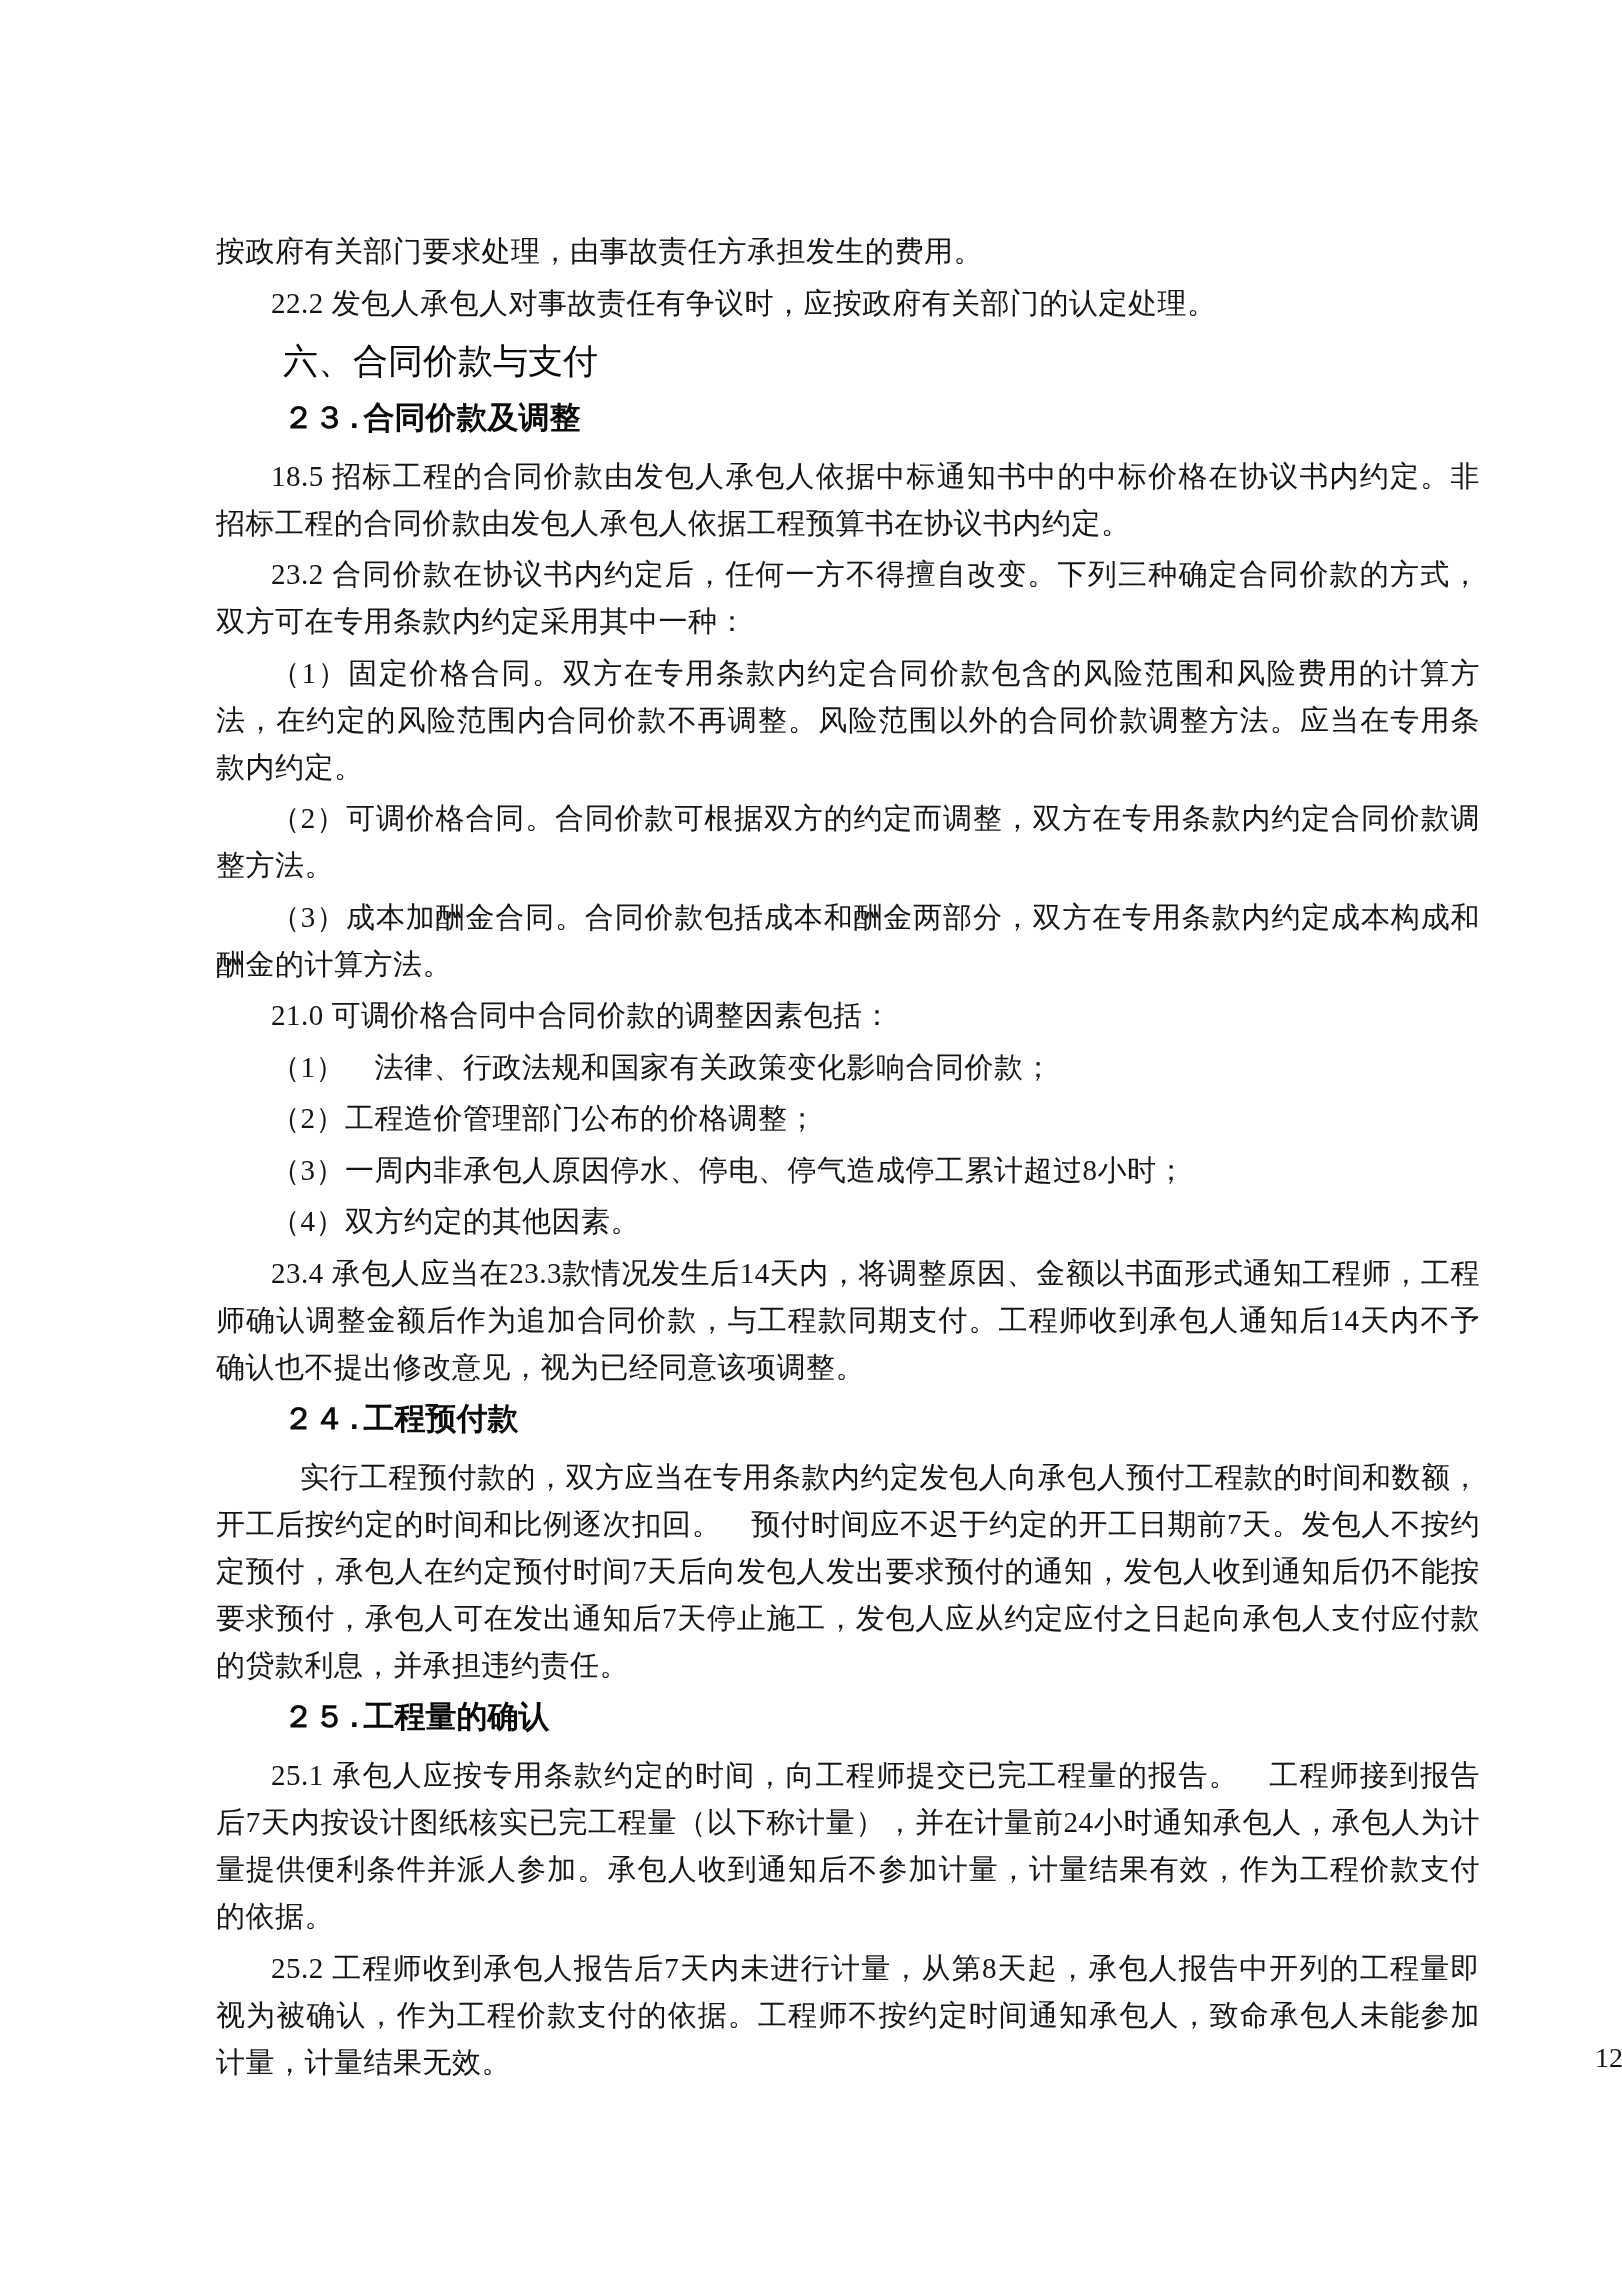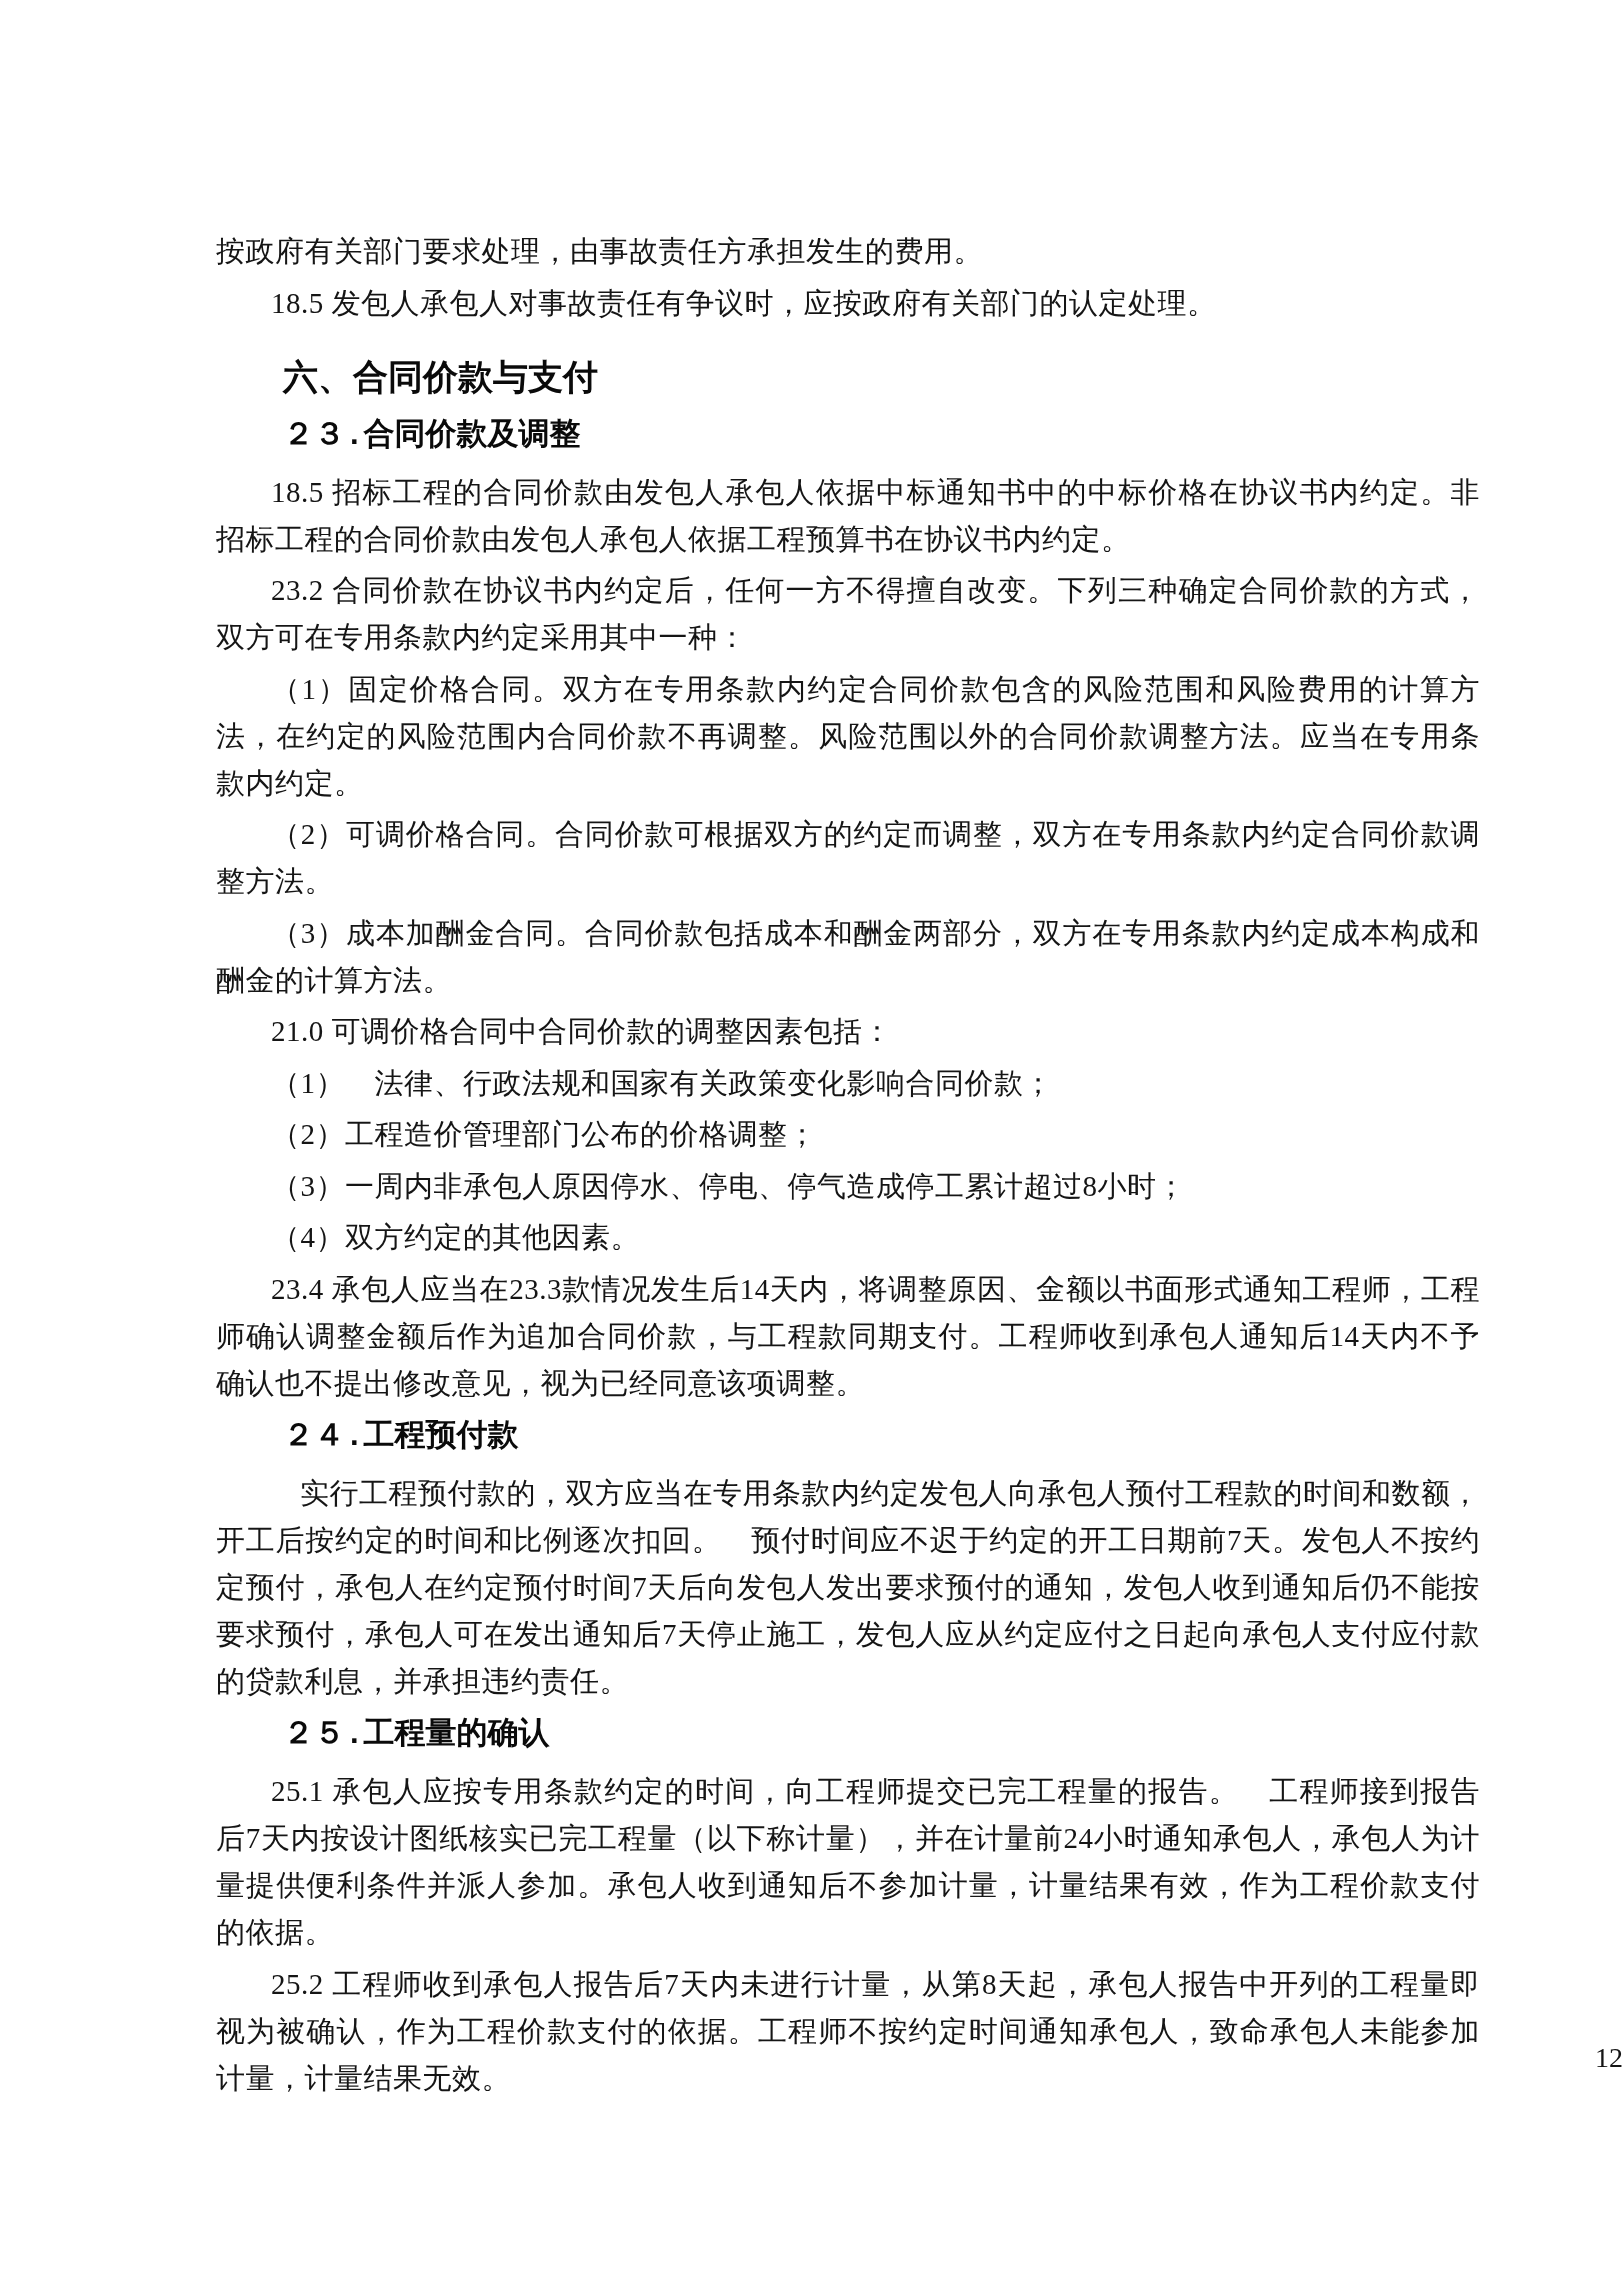--- a/index.html
+++ b/index.html
@@ -27,24 +27,24 @@
     margin: 0 0 4.5px 0;
     font-size: 29px;
     line-height: 47px;
     text-align: justify;
     text-justify: inter-ideograph;
     letter-spacing: 0.5px;
   }
   .content p.indent { text-indent: 55px; }
   .content p.indent3 { text-indent: 84px; }
   .content h1 {
-    margin: 24px 0 11px 0;
+    margin: 8px 0 11px 0;
     padding-left: 67px;
     font-family: "Liberation Sans", "DejaVu Sans", sans-serif;
-    font-weight: bold;
+    font-weight: normal;
     font-size: 35px;
     line-height: 51px;
     color: #0a0a0a;
   }
   .content h2 {
     margin: 7.3px 0 11px 0;
     padding-left: 67px;
     font-family: Liberation Mono, monospace;
     font-weight: bold;
     font-size: 31px;
@@ -61,21 +61,21 @@
     line-height: 36px;
     color: #151515;
   }
 </style>
 </head>
 <body>
 
 <div class="page">
   <main class="content">
     <p class="body">按政府有关部门要求处理，由事故责任方承担发生的费用。</p>
-    <p class="body indent">18.5 发包人承包人对事故责任有争议时，应按政府有关部门的认定处理。</p>
+    <p class="body indent">22.2 发包人承包人对事故责任有争议时，应按政府有关部门的认定处理。</p>
     <h1>六、合同价款与支付</h1>
     <h2>２３.合同价款及调整</h2>
     <p class="body indent">18.5 招标工程的合同价款由发包人承包人依据中标通知书中的中标价格在协议书内约定。非招标工程的合同价款由发包人承包人依据工程预算书在协议书内约定。</p>
     <p class="body indent">23.2 合同价款在协议书内约定后，任何一方不得擅自改变。下列三种确定合同价款的方式，双方可在专用条款内约定采用其中一种：</p>
     <p class="body indent">（1）固定价格合同。双方在专用条款内约定合同价款包含的风险范围和风险费用的计算方法，在约定的风险范围内合同价款不再调整。风险范围以外的合同价款调整方法。应当在专用条款内约定。</p>
     <p class="body indent">（2）可调价格合同。合同价款可根据双方的约定而调整，双方在专用条款内约定合同价款调整方法。</p>
     <p class="body indent">（3）成本加酬金合同。合同价款包括成本和酬金两部分，双方在专用条款内约定成本构成和酬金的计算方法。</p>
     <p class="body indent">21.0 可调价格合同中合同价款的调整因素包括：</p>
     <p class="body indent">（1）　法律、行政法规和国家有关政策变化影响合同价款；</p>
     <p class="body indent">（2）工程造价管理部门公布的价格调整；</p>

